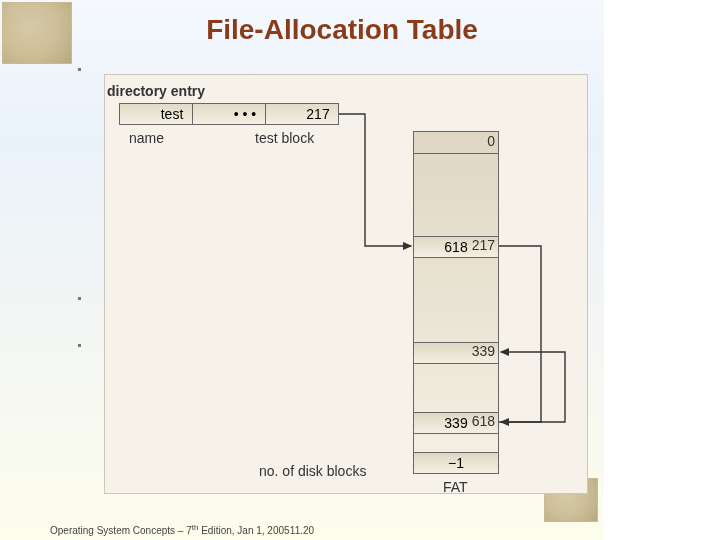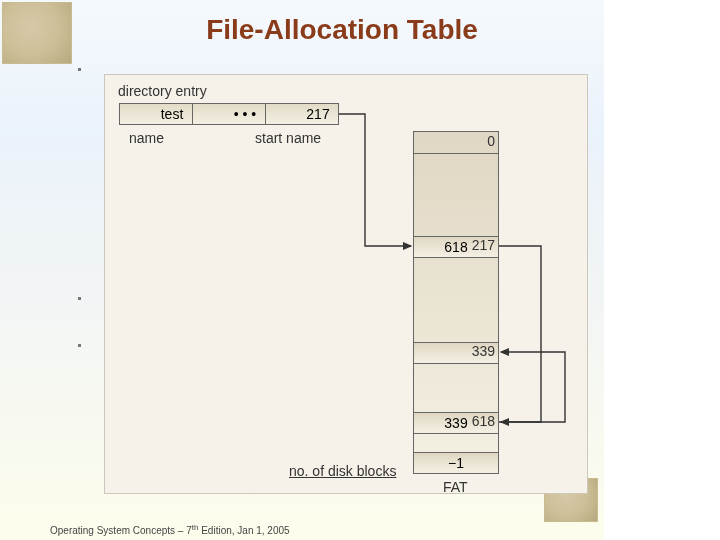--- a/index.html
+++ b/index.html
@@ -26,21 +26,21 @@
   .dot1 { position: absolute; top: 68px; left: 78px; width:3px; height:3px; background:#777; }
   .dot2 { position: absolute; top: 297px; left: 78px; width:3px; height:3px; background:#777; }
   .dot3 { position: absolute; top: 344px; left: 78px; width:3px; height:3px; background:#777; }
 
   .diagram {
     position: absolute; top: 74px; left: 104px; width: 484px; height: 420px;
     background: #f6f2ea;
     border: 1px solid #ccc7b8;
   }
   .d-label { position: absolute; font-size: 14px; color:#333; font-family: Arial, sans-serif; }
-  .dir-entry-label { top: 8px; left: 13px; }
+  .dir-entry-label { top: 8px; left: 2px; font-weight: bold; }
   .dir-box {
     position: absolute; top: 28px; left: 14px; width: 220px; height: 22px;
     display: flex; border: 1px solid #666;
     background: linear-gradient(to bottom, #e2dbc7, #f3efe2);
   }
   .dir-cell { flex:1; border-right:1px solid #666; display:flex; align-items:center; justify-content:center; font-size:14px;margin-left:32px; }
   .dir-cell:last-child { border-right:none; }
   .name-label { top: 55px; left: 24px; }
   .start-label { top: 55px; left: 150px; }
 
@@ -49,21 +49,21 @@
     border: 1px solid #666;
     background: linear-gradient(to bottom, #dfd7c3, #f4f0e3);
   }
   .fat-cell {
     position: absolute; left: -1px; width: 86px; height: 22px;
     border: 1px solid #666; display:flex; align-items:center; justify-content:center;
     font-size: 14px; background: linear-gradient(to bottom, #dfd7c3, #f4f0e3);
   }
   .fat-top-sep { position:absolute; top:21px; left:0; width:100%; border-top:1px solid #666; }
   .fat-idx { position:absolute; right: 92px; font-size:14px; color:#333; text-align:right; }
-  .nodb-label { top: 388px; left: 184px; text-decoration: underline; }
+  .nodb-label { top: 388px; left: 154px; }
   .fat-label { top: 404px; left: 338px; font-size:14px; }
 
   svg.arrows { position:absolute; top:0; left:0; width:484px; height:420px; pointer-events:none; }
 
   .footer-left {
     position: absolute; bottom: 4px; left: 6px;
     font-size: 10px; color: #444; margin-left: 44px;
   }
   .footer-left sup { font-size: 8px; }
   .footer-center {
@@ -93,21 +93,21 @@
 
     <div class="d-label dir-entry-label">directory entry</div>
 
     <div class="dir-box">
       <div class="dir-cell">test</div>
       <div class="dir-cell">• • •</div>
       <div class="dir-cell">217</div>
     </div>
 
     <div class="d-label name-label">name</div>
-    <div class="d-label start-label">start name</div>
+    <div class="d-label start-label">test block</div>
 
     <div class="fat-col">
       <div class="fat-top-sep"></div>
       <div class="fat-cell" style="top:104px">618</div>
       <div class="fat-cell" style="top:210px"></div>
       <div class="fat-cell" style="top:280px">339</div>
       <div class="fat-cell" style="top:320px">−1</div>
     </div>
 
     <div class="fat-idx" style="top:58px; left:282px;">0</div>
@@ -127,14 +127,15 @@
       <path d="M 234 39 L 260 39 L 260 171 L 306 171" stroke="#333" fill="none" stroke-width="1.4" marker-end="url(#ah)"></path>
       <path d="M 394 171 L 436 171 L 436 347 L 396 347" stroke="#333" fill="none" stroke-width="1.4" marker-end="url(#ah)"></path>
       <path d="M 394 347 L 460 347 L 460 277 L 396 277" stroke="#333" fill="none" stroke-width="1.4" marker-end="url(#ah)"></path>
     </svg>
 
   </div>
 
   <div class="footer-left">
     <span>Operating System Concepts – 7</span><sup>th</sup><span> Edition, Jan 1, 2005</span>
   </div>
+  <div class="footer-center">11.20</div>
 
 </div>
 
 </body></html>

